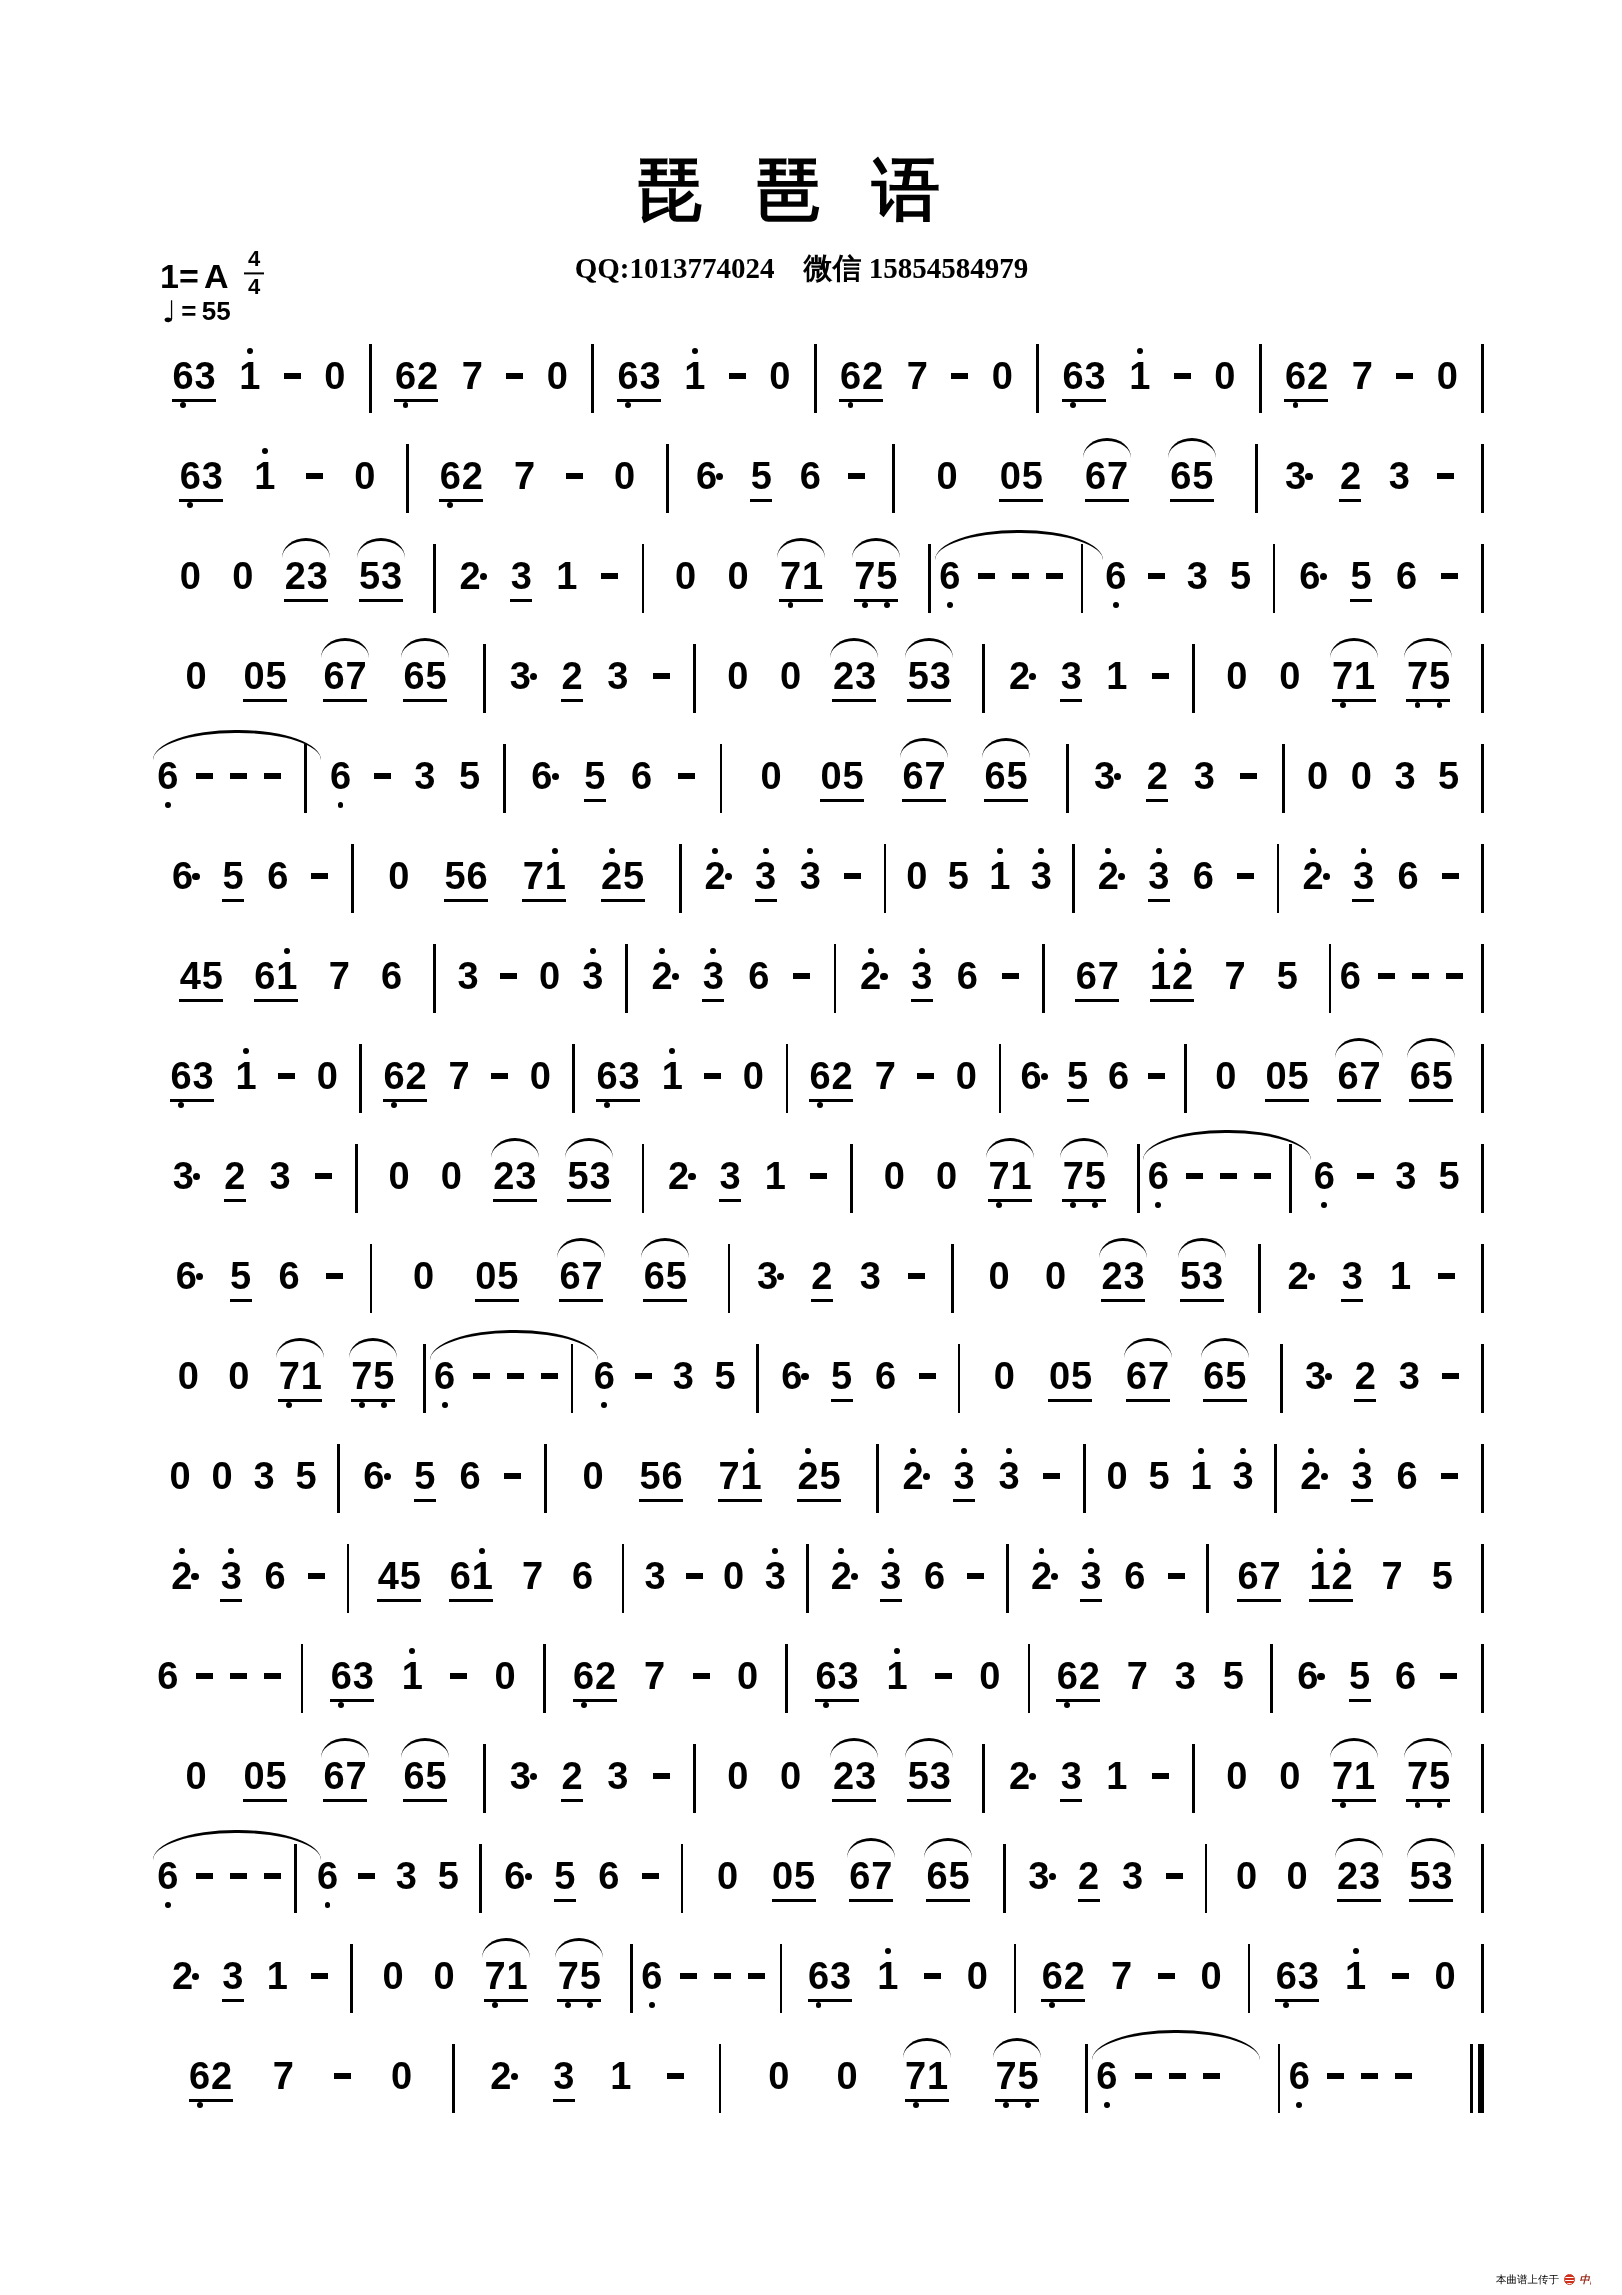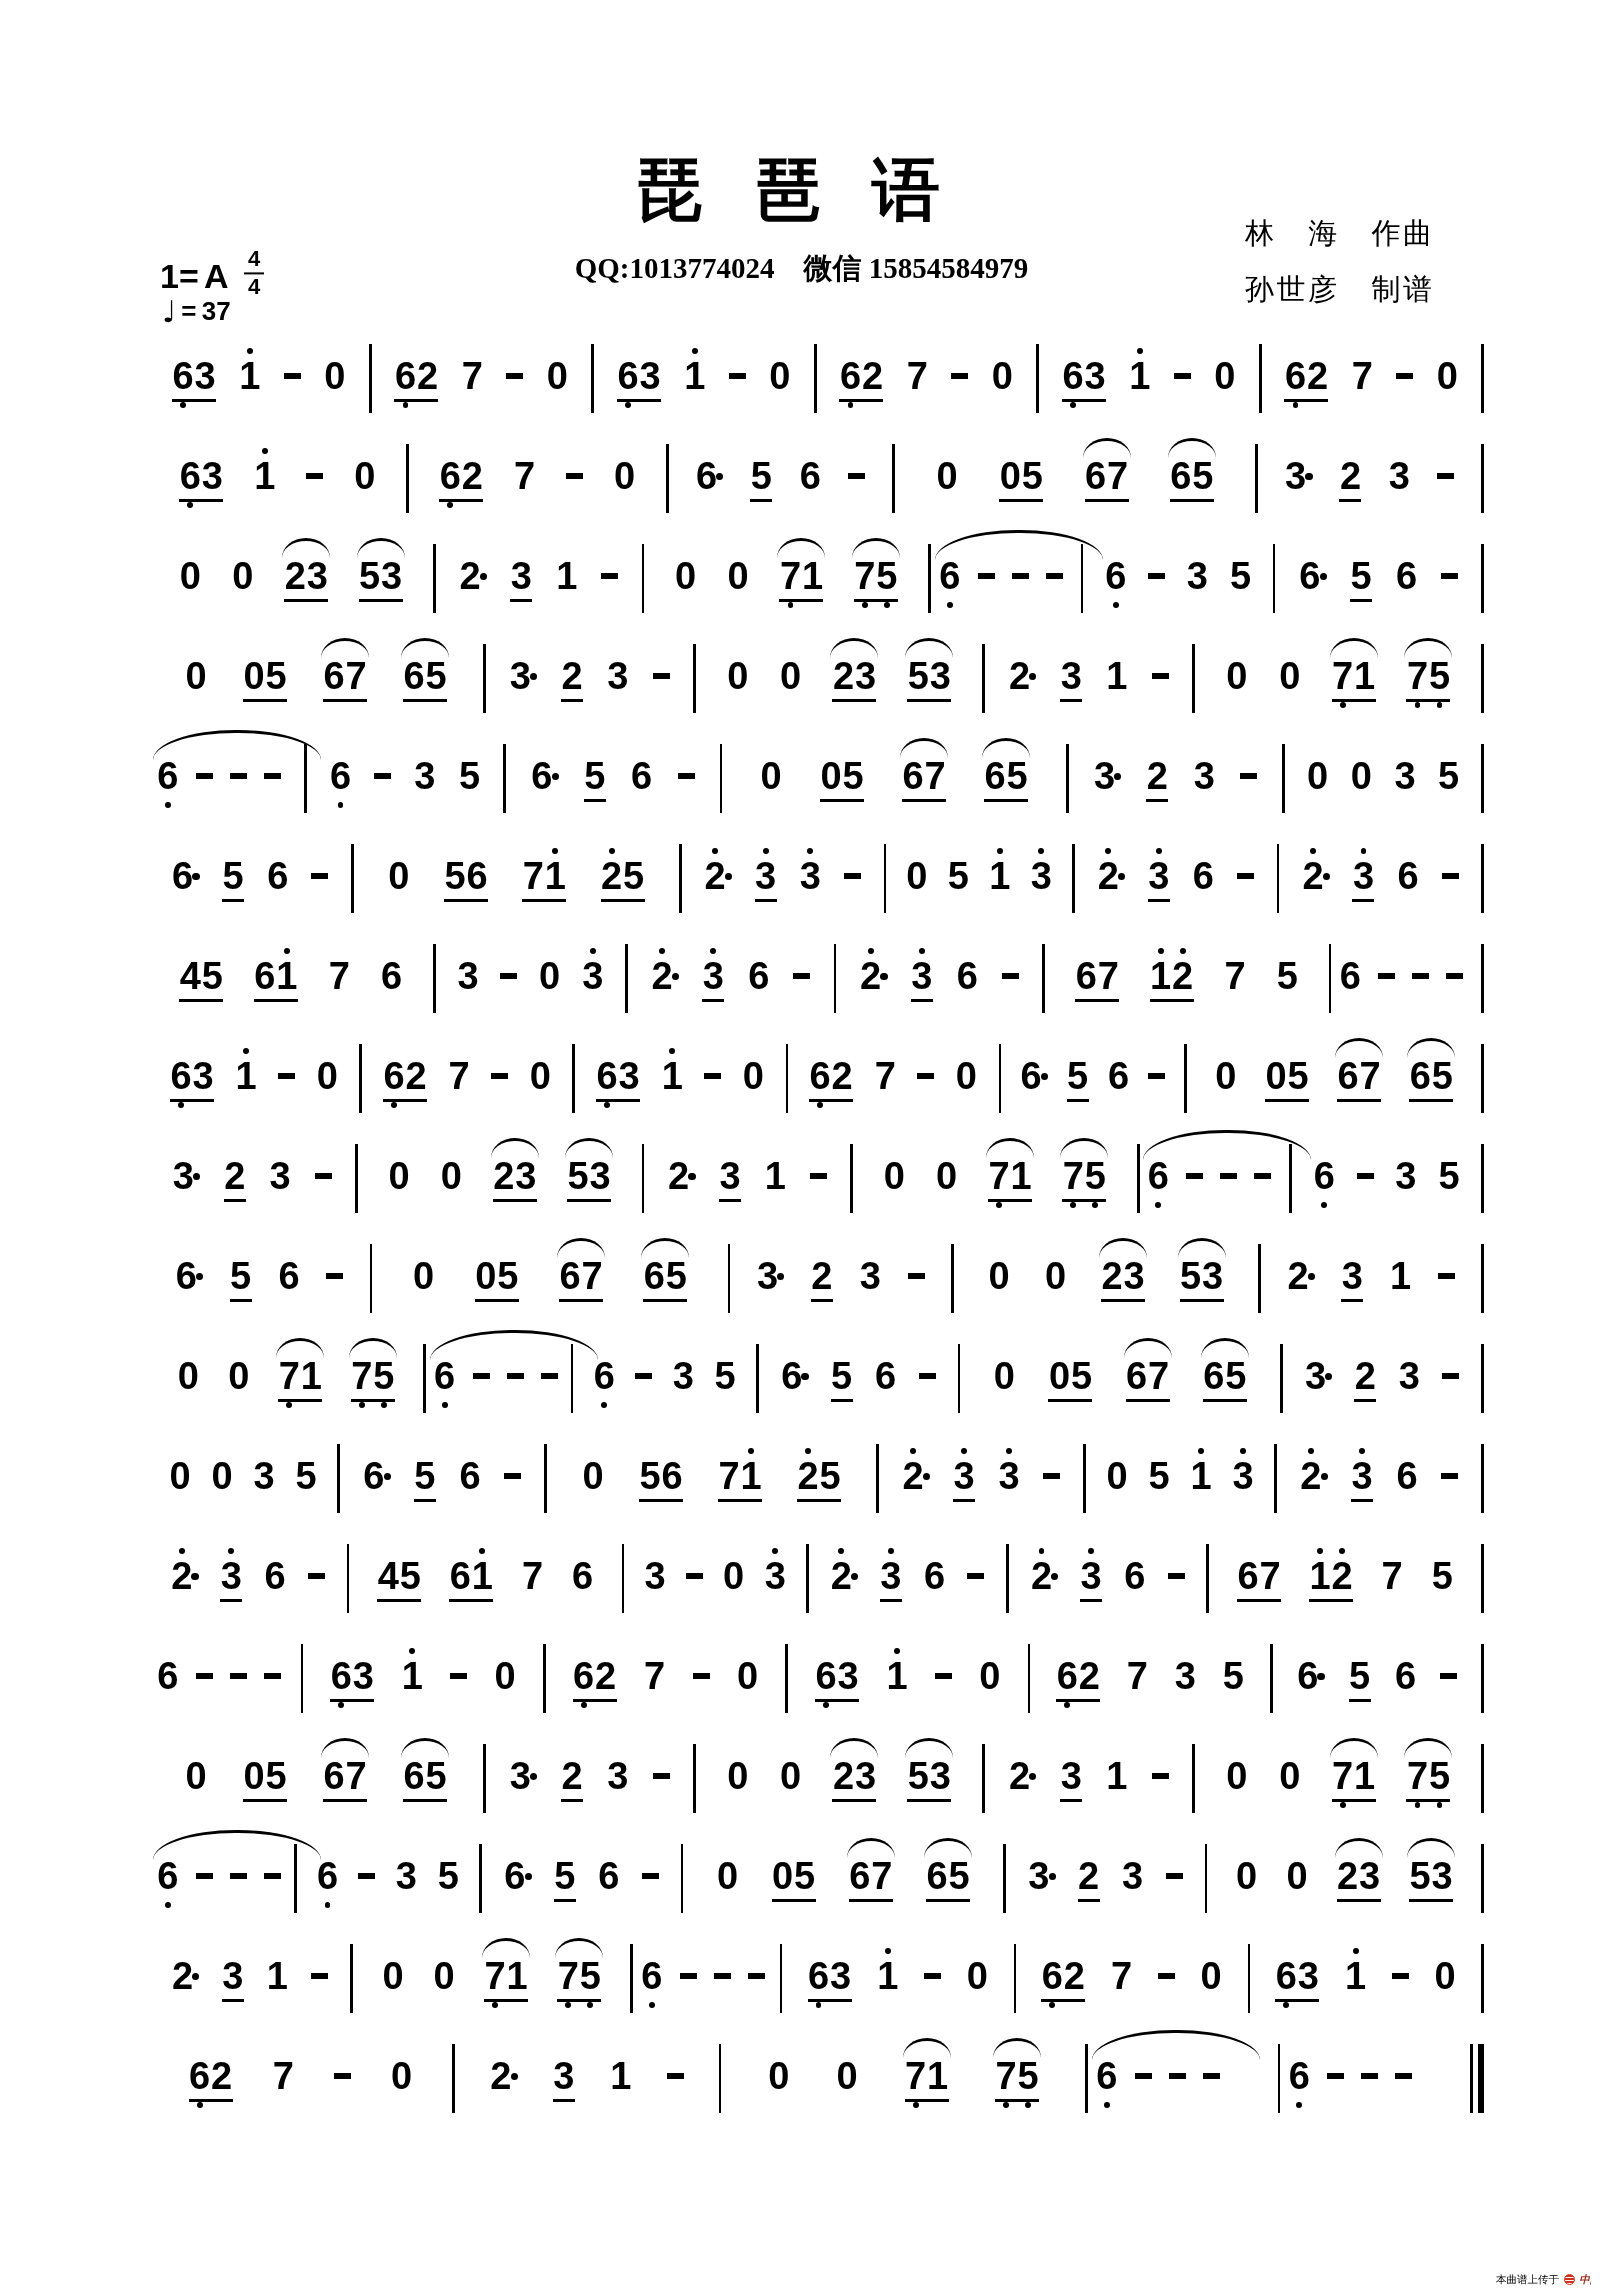--- a/index.html
+++ b/index.html
@@ -67,38 +67,34 @@
 </style>
 </head>
 <body>
 
 <div class="page">
 
   <div class="title">琵 琶 语</div>
 
   <div class="contact">QQ:1013774024　微信 15854584979</div>
 
-  <div class="composers">
-    <div>林　海　作曲</div>
-    <div>孙世彦　制谱</div>
-  </div>
 
   <div class="keyblock">
     <span>1=</span>
     <span>A</span>
     <span class="frac">
       <span class="frac-top">4</span>
       <span class="frac-bot">4</span>
     </span>
   </div>
 
   <div class="tempoblock">
     <span class="tempo-note">♩</span>
     <span>=</span>
-    <span>37</span>
+    <span>55</span>
   </div>
 
   <div class="music" id="music">
       <div class="jp-line">
         <div class="jp-measure" style="flex-grow: 5;">
           <div class="jp-group">
             <div class="jp-note">
               <div class="jp-dot-above hide"></div>
               <span class="jp-digit">6</span>
               <div class="jp-dot-below"></div>

